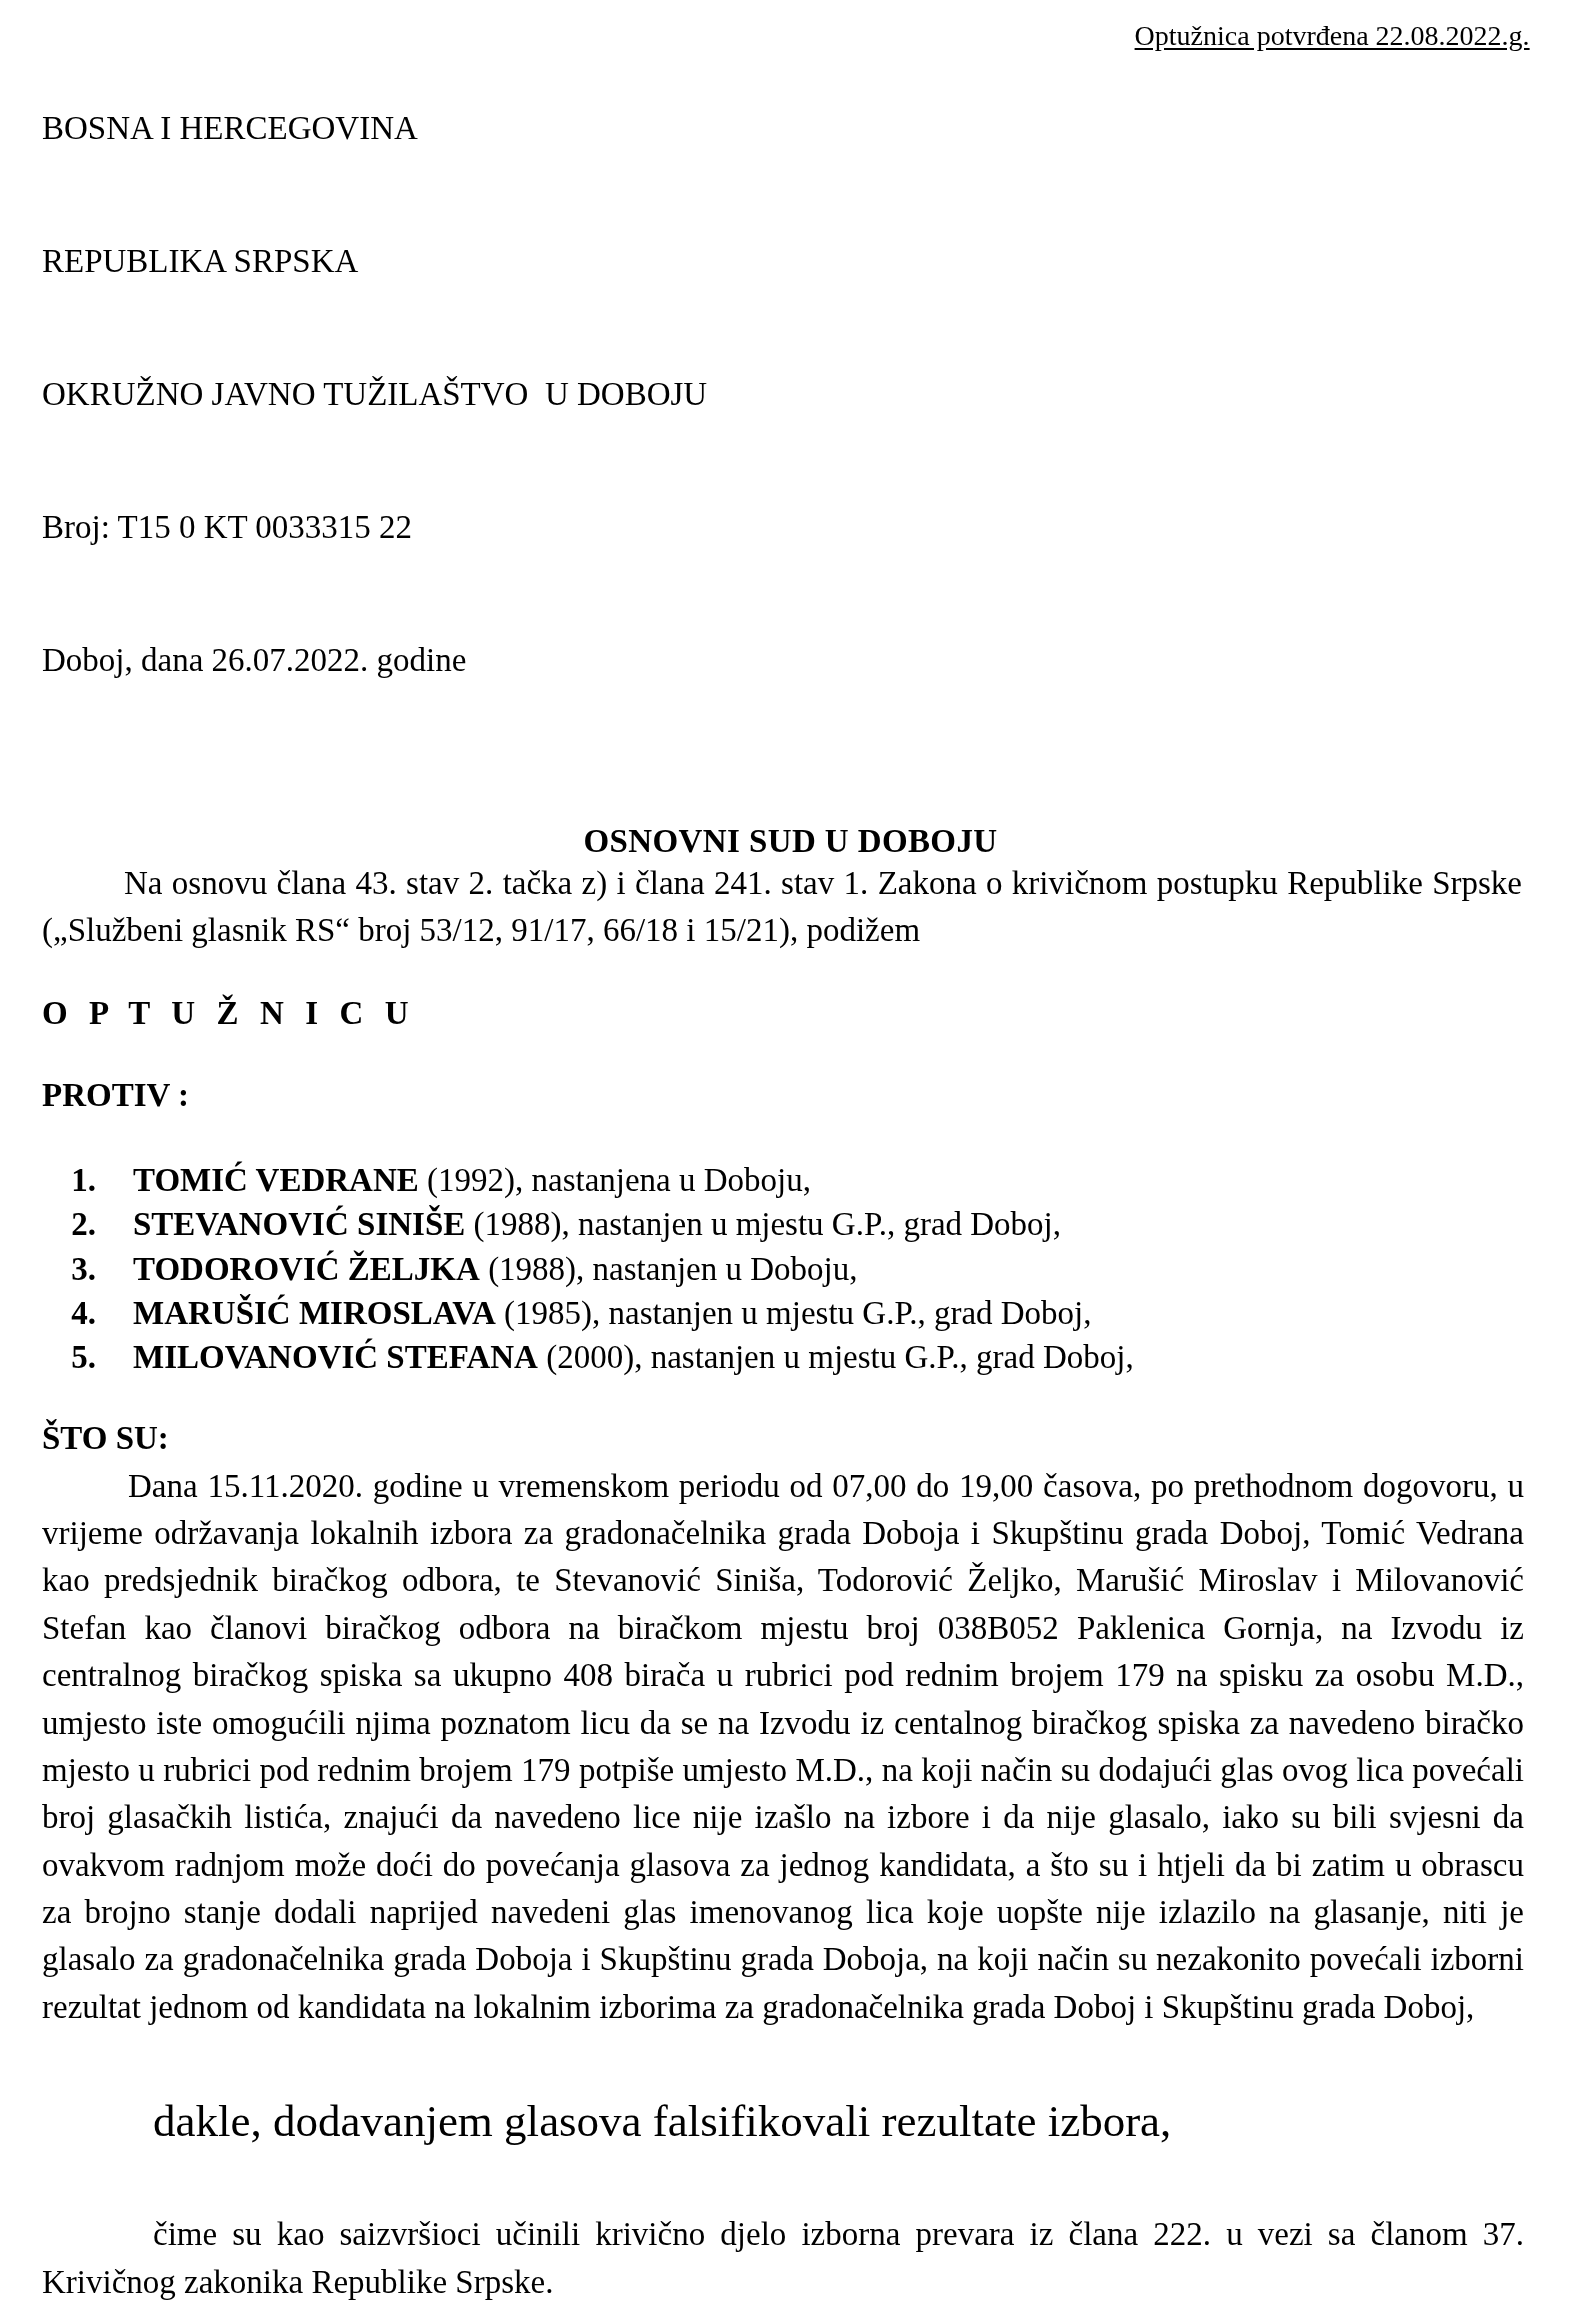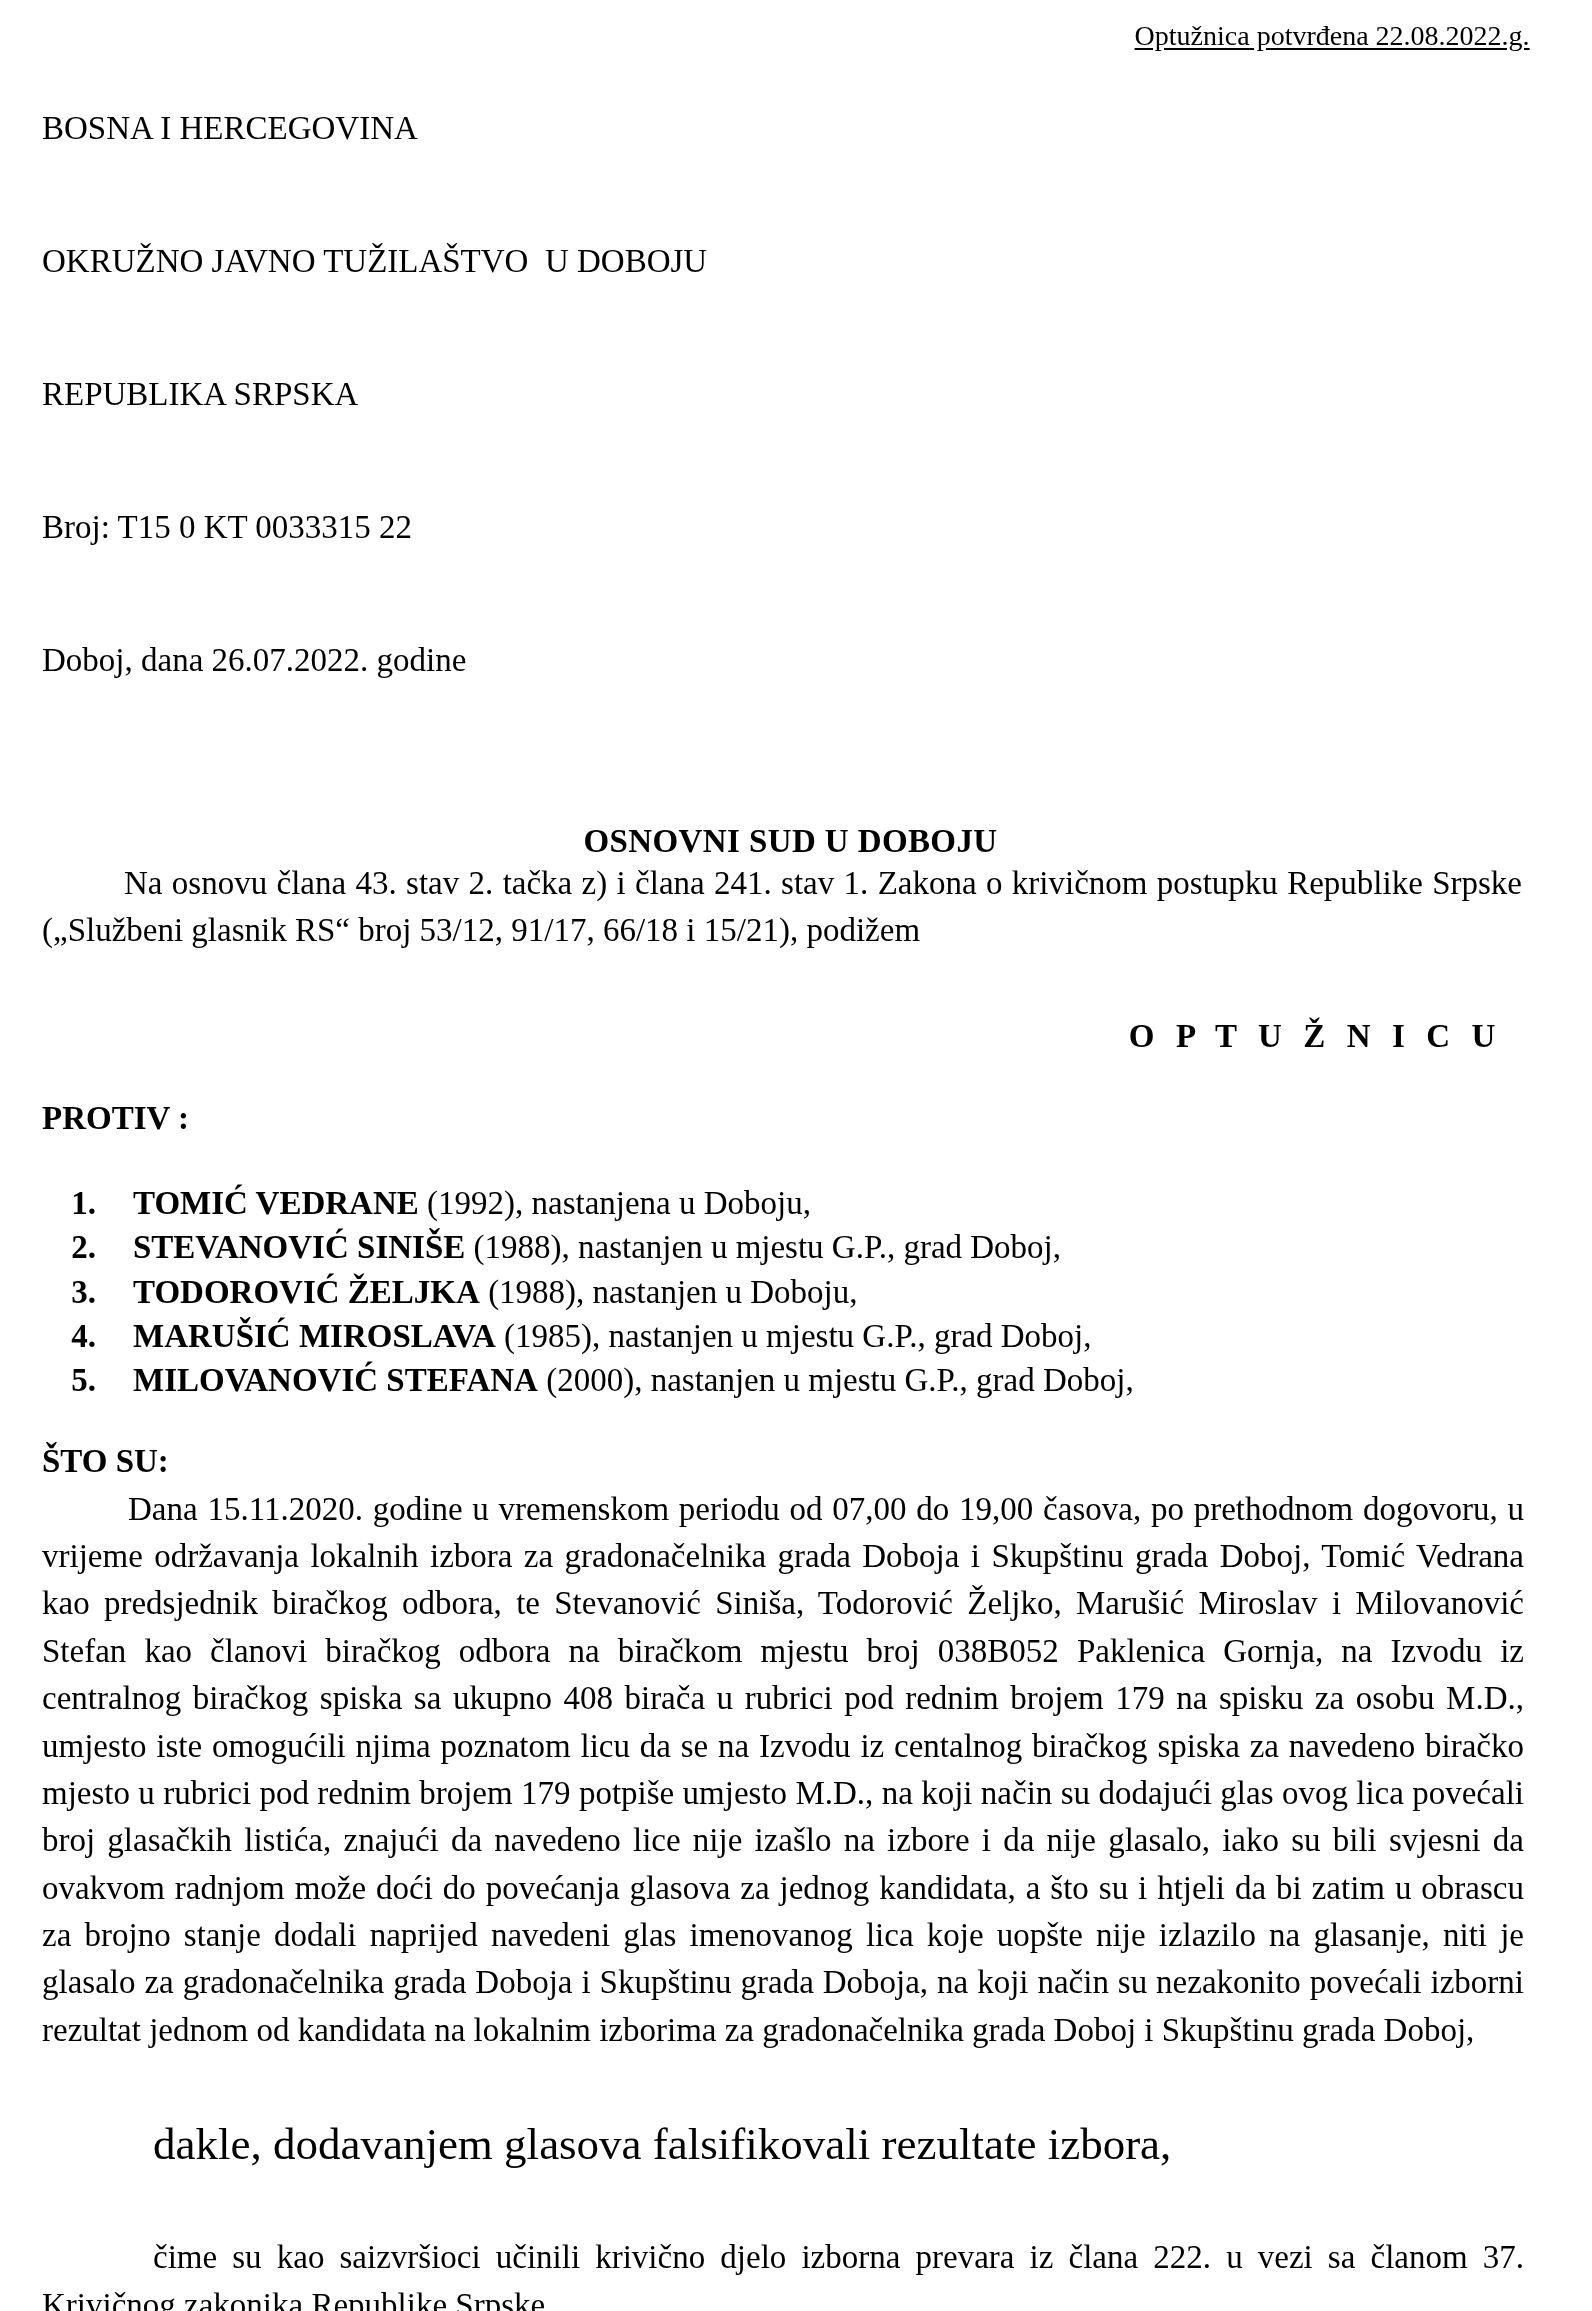--- a/index.html
+++ b/index.html
@@ -59,25 +59,25 @@
   .legal-basis {
     font-size: 33px;
     line-height: 1.42;
     text-align: justify;
     text-indent: 82px;
     padding-right: 17px;
   }
 
   
   .doc-title {
-    text-align: right;
+    text-align: left;
     font-weight: bold;
     font-size: 33px;
     letter-spacing: 6.6px;
-    margin-top: 64px;
+    margin-top: 41px;
     padding-right: 37px;
   }
 
   
   .against-label {
     font-weight: bold;
     font-size: 33px;
     margin-top: 45px;
   }
 
@@ -143,22 +143,22 @@
   }
 </style>
 </head>
 <body>
 
 <div class="page">
 
   <div class="header-block">
     <div class="header-left">
       <div>BOSNA I HERCEGOVINA</div>
+      <div>REPUBLIKA SRPSKA</div>
       <div>OKRUŽNO JAVNO TUŽILAŠTVO  U DOBOJU</div>
-      <div>REPUBLIKA SRPSKA</div>
       <div>Broj: T15 0 KT 0033315 22</div>
       <div>Doboj, dana 26.07.2022. godine</div>
     </div>
     <div class="header-right">Optužnica potvrđena 22.08.2022.g.</div>
   </div>
 
   <div class="court-name">OSNOVNI SUD U DOBOJU</div>
 
   <div class="legal-basis">Na osnovu člana 43. stav 2. tačka z) i člana 241. stav 1. Zakona o krivičnom postupku Republike Srpske („Službeni glasnik RS“ broj 53/12, 91/17, 66/18 i 15/21), podižem</div>
 

